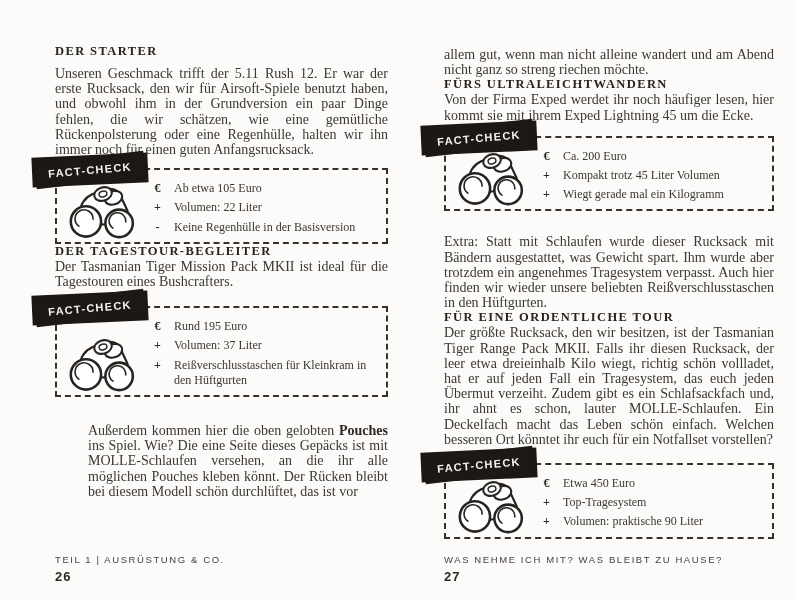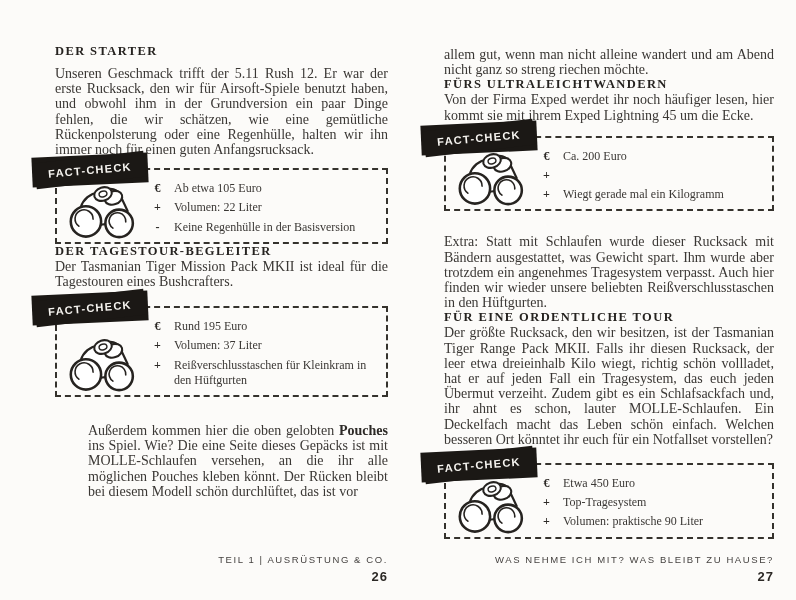--- a/index.html
+++ b/index.html
@@ -67,21 +67,21 @@
   .fitem {
     display:flex; gap:11px;
     font-size:12px; line-height:15.2px;
     margin-bottom:4px; color:#3a3734;
   }
   .fitem:last-child { margin-bottom:0; }
   .fsym { flex:none; width:11px; text-align:center; font-weight:bold; color:#2c2926; }
 
   
   .footer {
-    position:absolute; top:554px; text-align:right;
+    position:absolute; top:554px; text-align:left;
     font-family:"Liberation Sans", sans-serif;
   }
   .footer-left  { left:55px;  width:333px; }
   .footer-right { left:444px; width:330px; }
   .chapter {
     font-size:9.5px; letter-spacing:1.6px; color:#454240; line-height:11px;
   }
   .page-num {
     margin-top:4px; font-size:13px; font-weight:bold;
     letter-spacing:1px; color:#2c2926;
@@ -192,20 +192,21 @@
         </g>
       </svg>
     </div>
     <div class="fitems">
       <div class="fitem">
         <span class="fsym">€</span>
         <span class="ftext">Ca. 200 Euro</span>
       </div>
       <div class="fitem">
         <span class="fsym">+</span>
+        <span class="ftext">Kompakt trotz 45 Liter Volumen</span>
       </div>
       <div class="fitem">
         <span class="fsym">+</span>
         <span class="ftext">Wiegt gerade mal ein Kilogramm</span>
       </div>
     </div>
   </div>
 
   <p class="body-p mt23">Extra: Statt mit Schlaufen wurde dieser Rucksack mit Bändern ausgestattet, was Gewicht spart. Ihm wurde aber trotzdem ein angenehmes Tragesystem verpasst. Auch hier finden wir wieder unsere beliebten Reißverschlusstaschen in den Hüftgurten.</p>
 

